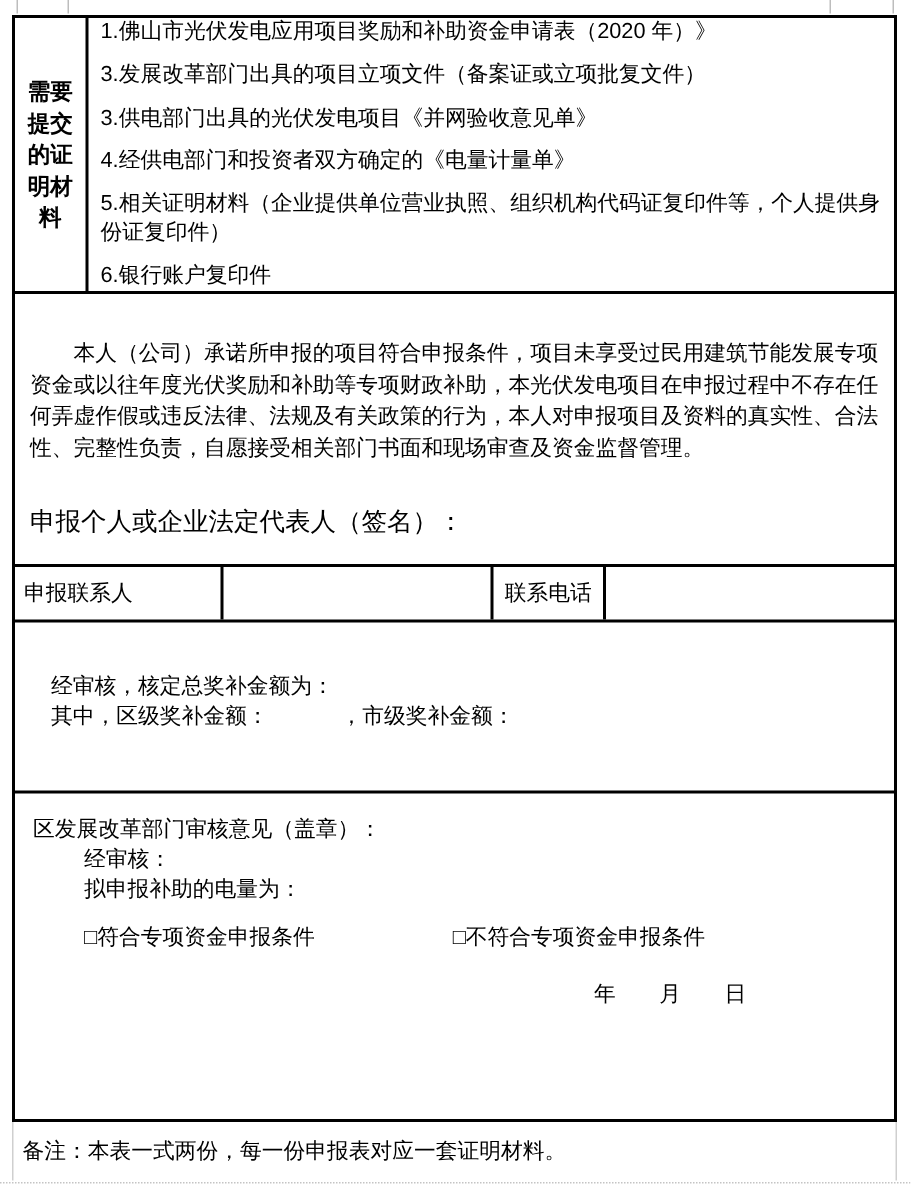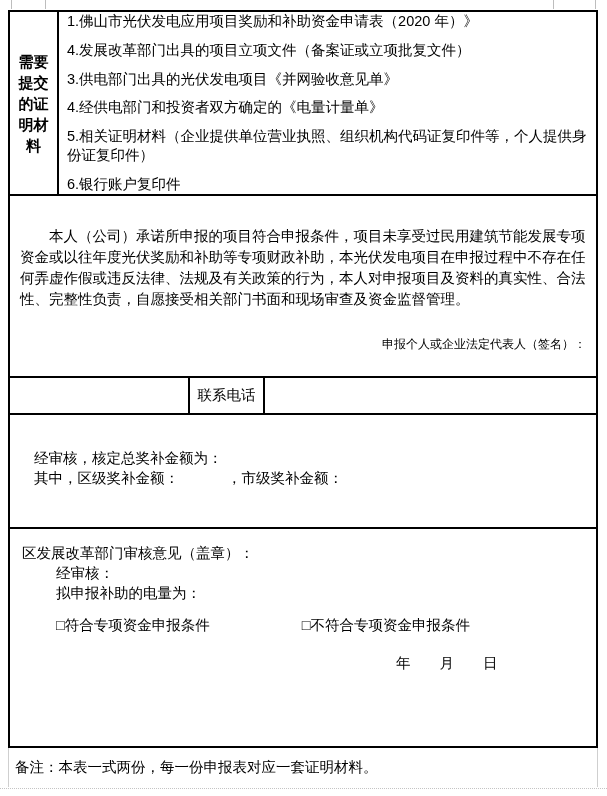--- a/index.html
+++ b/index.html
@@ -26,21 +26,21 @@
     font-weight:bold; font-size:15px; line-height:21px;
   }
   .materials-items-cell {
     flex:1; display:flex; flex-direction:column; justify-content:space-between;
     padding:0 8px; font-size:14.5px; line-height:19px;
   }
 
   
   .row-declaration { height:182px; padding:30px 10px 0 10px; }
   .declaration-paragraph { text-indent:2em; line-height:21px; font-size:14.5px; }
-  .signature-line { text-align:right; margin-top:26px; font-size:12px; }
+  .signature-line { text-align:left; margin-top:26px; font-size:17px; }
 
   
   .row-contact { height:37px; display:flex; align-items:stretch; }
   .row-contact .cell {
     box-sizing:border-box; display:flex; align-items:center; font-size:14.5px;
   }
   .cell-contact-label { width:139px; border-right:2px solid #000; padding-left:6px; }
   .cell-contact-value { width:180px; border-right:2px solid #000; }
   .cell-phone-label   { width:75px;  border-right:2px solid #000; justify-content:center; }
   .cell-phone-value   { flex:1; }
@@ -91,34 +91,35 @@
   <div class="row row-materials">
     <div class="materials-label-cell">
       <span>需要</span>
       <span>提交</span>
       <span>的证</span>
       <span>明材</span>
       <span>料</span>
     </div>
     <div class="materials-items-cell">
       <div>1.佛山市光伏发电应用项目奖励和补助资金申请表（2020 年）》</div>
-      <div>4.发展改革部门出具的项目立项文件（备案证或立项批复文件）</div>
+      <div>3.发展改革部门出具的项目立项文件（备案证或立项批复文件）</div>
       <div>3.供电部门出具的光伏发电项目《并网验收意见单》</div>
       <div>4.经供电部门和投资者双方确定的《电量计量单》</div>
       <div>5.相关证明材料（企业提供单位营业执照、组织机构代码证复印件等，个人提供身份证复印件）</div>
       <div>6.银行账户复印件</div>
     </div>
   </div>
 
   <div class="row row-declaration">
     <div class="declaration-paragraph">本人（公司）承诺所申报的项目符合申报条件，项目未享受过民用建筑节能发展专项资金或以往年度光伏奖励和补助等专项财政补助，本光伏发电项目在申报过程中不存在任何弄虚作假或违反法律、法规及有关政策的行为，本人对申报项目及资料的真实性、合法性、完整性负责，自愿接受相关部门书面和现场审查及资金监督管理。</div>
     <div class="signature-line">申报个人或企业法定代表人（签名）：</div>
   </div>
 
   <div class="row row-contact">
+    <div class="cell cell-contact-label">申报联系人</div>
     <div class="cell cell-contact-value"></div>
     <div class="cell cell-phone-label">联系电话</div>
     <div class="cell cell-phone-value"></div>
   </div>
 
 
   <div class="row row-amounts">
     <div class="amount-line1">经审核，核定总奖补金额为：</div>
     <div class="amount-line2">
       <span class="part1">其中，区级奖补金额：</span><span class="part2">，市级奖补金额：</span>

